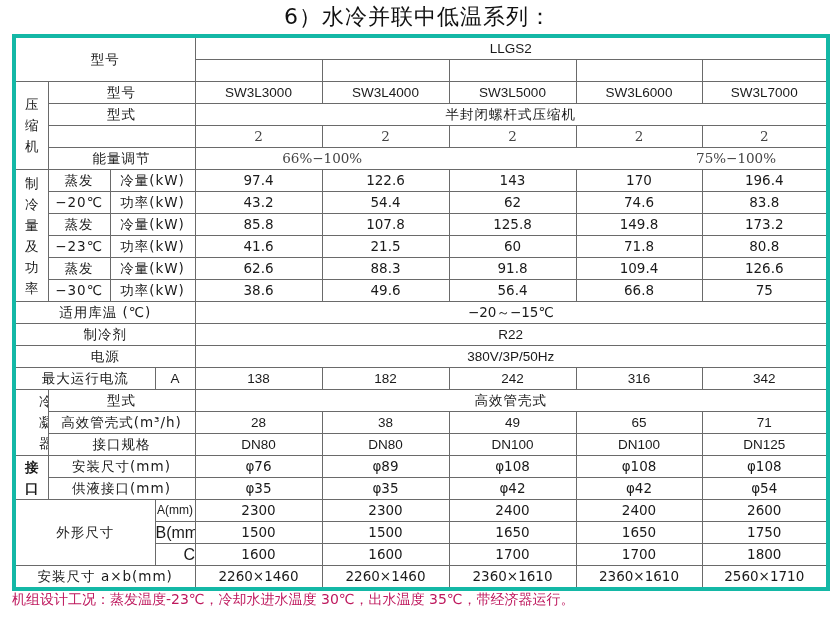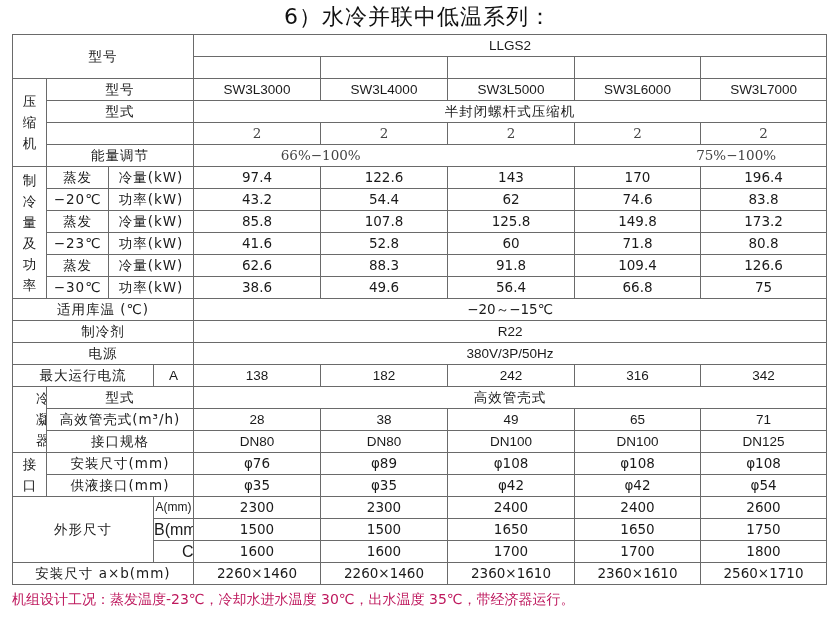--- a/index.html
+++ b/index.html
@@ -5,21 +5,21 @@
   html, body { margin:0; padding:0; background:#ffffff; }
   body { width:836px; height:617px; position:relative; overflow:hidden;
          font-family:"DejaVu Sans","Liberation Sans",sans-serif; color:#1a1a1a; }
   .title { position:absolute; top:2px; left:0; width:836px; text-align:center;
            font-size:22px; line-height:30px; letter-spacing:1px; color:#111; }
   table.spec { position:absolute; top:34px; left:12px; width:814px;
                border-collapse:collapse; table-layout:fixed; }
   table.spec td { border:1px solid #6a6a6a; height:21px; padding:0;
                   text-align:center; vertical-align:middle; font-size:13.5px;
                   line-height:21px; white-space:nowrap; overflow:hidden; }
-  table.spec { border:1px solid #14b8a6; }
+  table.spec { border:4px solid #14b8a6; }
   .lbl { font-size:15px; letter-spacing:1px; }
   .vert { font-size:15px; line-height:22px; white-space:normal !important; }
   .num { font-family:"DejaVu Sans",sans-serif; font-size:13.5px; }
   .mono { font-family:Liberation Sans, sans-serif; font-size:13px; }
   .serif { font-family:"DejaVu Serif",serif; font-size:13px; color:#444; }
   .footnote { position:absolute; top:589px; left:12px; font-size:14px; line-height:20px; color:#be185d; }
 </style>
 </head>
 <body>
 
@@ -103,21 +103,21 @@
     <td class="num">85.8</td>
     <td class="num">107.8</td>
     <td class="num">125.8</td>
     <td class="num">149.8</td>
     <td class="num">173.2</td>
   </tr>
   <tr>
     <td class="lbl">−23℃</td>
     <td colspan="2" class="lbl">功率(kW)</td>
     <td class="num">41.6</td>
-    <td class="num">52.8</td>
+    <td class="num">21.5</td>
     <td class="num">60</td>
     <td class="num">71.8</td>
     <td class="num">80.8</td>
   </tr>
   <tr>
     <td class="lbl">蒸发</td>
     <td colspan="2" class="lbl">冷量(kW)</td>
     <td class="num">62.6</td>
     <td class="num">88.3</td>
     <td class="num">91.8</td>
@@ -172,21 +172,21 @@
   <tr>
     <td colspan="3" class="lbl">接口规格</td>
     <td class="mono">DN80</td>
     <td class="mono">DN80</td>
     <td class="mono">DN100</td>
     <td class="mono">DN100</td>
     <td class="mono">DN125</td>
   </tr>
 
   <tr>
-    <td rowspan="2" class="vert" style="padding:0 7px;">接口</td>
+    <td rowspan="2" class="vert" style="padding:0 7px;font-weight:bold;">接口</td>
     <td colspan="3" class="lbl">安装尺寸(mm)</td>
     <td class="num">φ76</td>
     <td class="num">φ89</td>
     <td class="num">φ108</td>
     <td class="num">φ108</td>
     <td class="num">φ108</td>
   </tr>
   <tr>
     <td colspan="3" class="lbl">供液接口(mm)</td>
     <td class="num">φ35</td>

